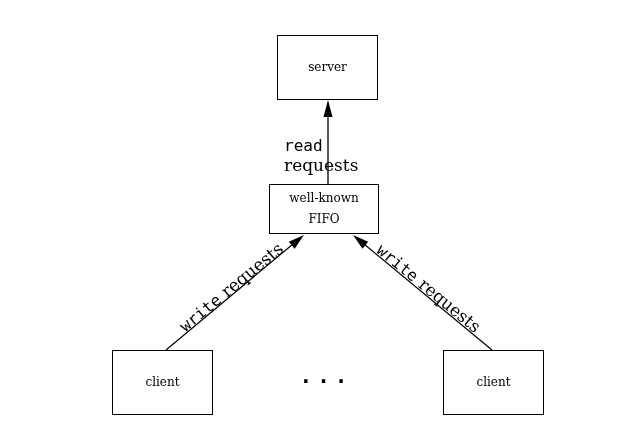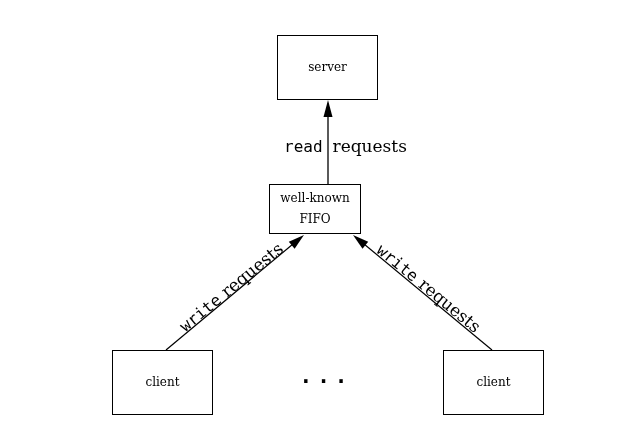--- a/index.html
+++ b/index.html
@@ -30,35 +30,36 @@
     background: #ffffff;
     display: flex;
     flex-direction: column;
     align-items: center;
     justify-content: center;
     font-size: 12px;
     line-height: 21px;
     text-align: center;
   }
   .box-server { left: 277px; top: 35px;  width: 101px; height: 65px; }
-  .box-fifo   { left: 269px; top: 184px; width: 92px; height: 50px; }
+  .box-fifo   { left: 269px; top: 184px; width: 110px; height: 50px; }
   .box-client-left  { left: 112px; top: 350px; width: 101px; height: 65px; }
   .box-client-right { left: 443px; top: 350px; width: 101px; height: 65px; }
 
   .mono { font-family: "DejaVu Sans Mono", monospace; font-size: 16px; }
   .serif { font-family: "DejaVu Serif", serif; font-size: 17px; }
 
   .edge-label-read {
     position: absolute;
     left: 284px;
     top: 136px;
     display: flex;
     align-items: baseline;
     column-gap: 10px;
     white-space: nowrap;
+    flex-direction: column;
   }
   .edge-label-diag {
     position: absolute;
     display: flex;
     align-items: baseline;
     column-gap: 6px;
     white-space: nowrap;
   }
   .edge-label-write-left {
     left: 231px;

